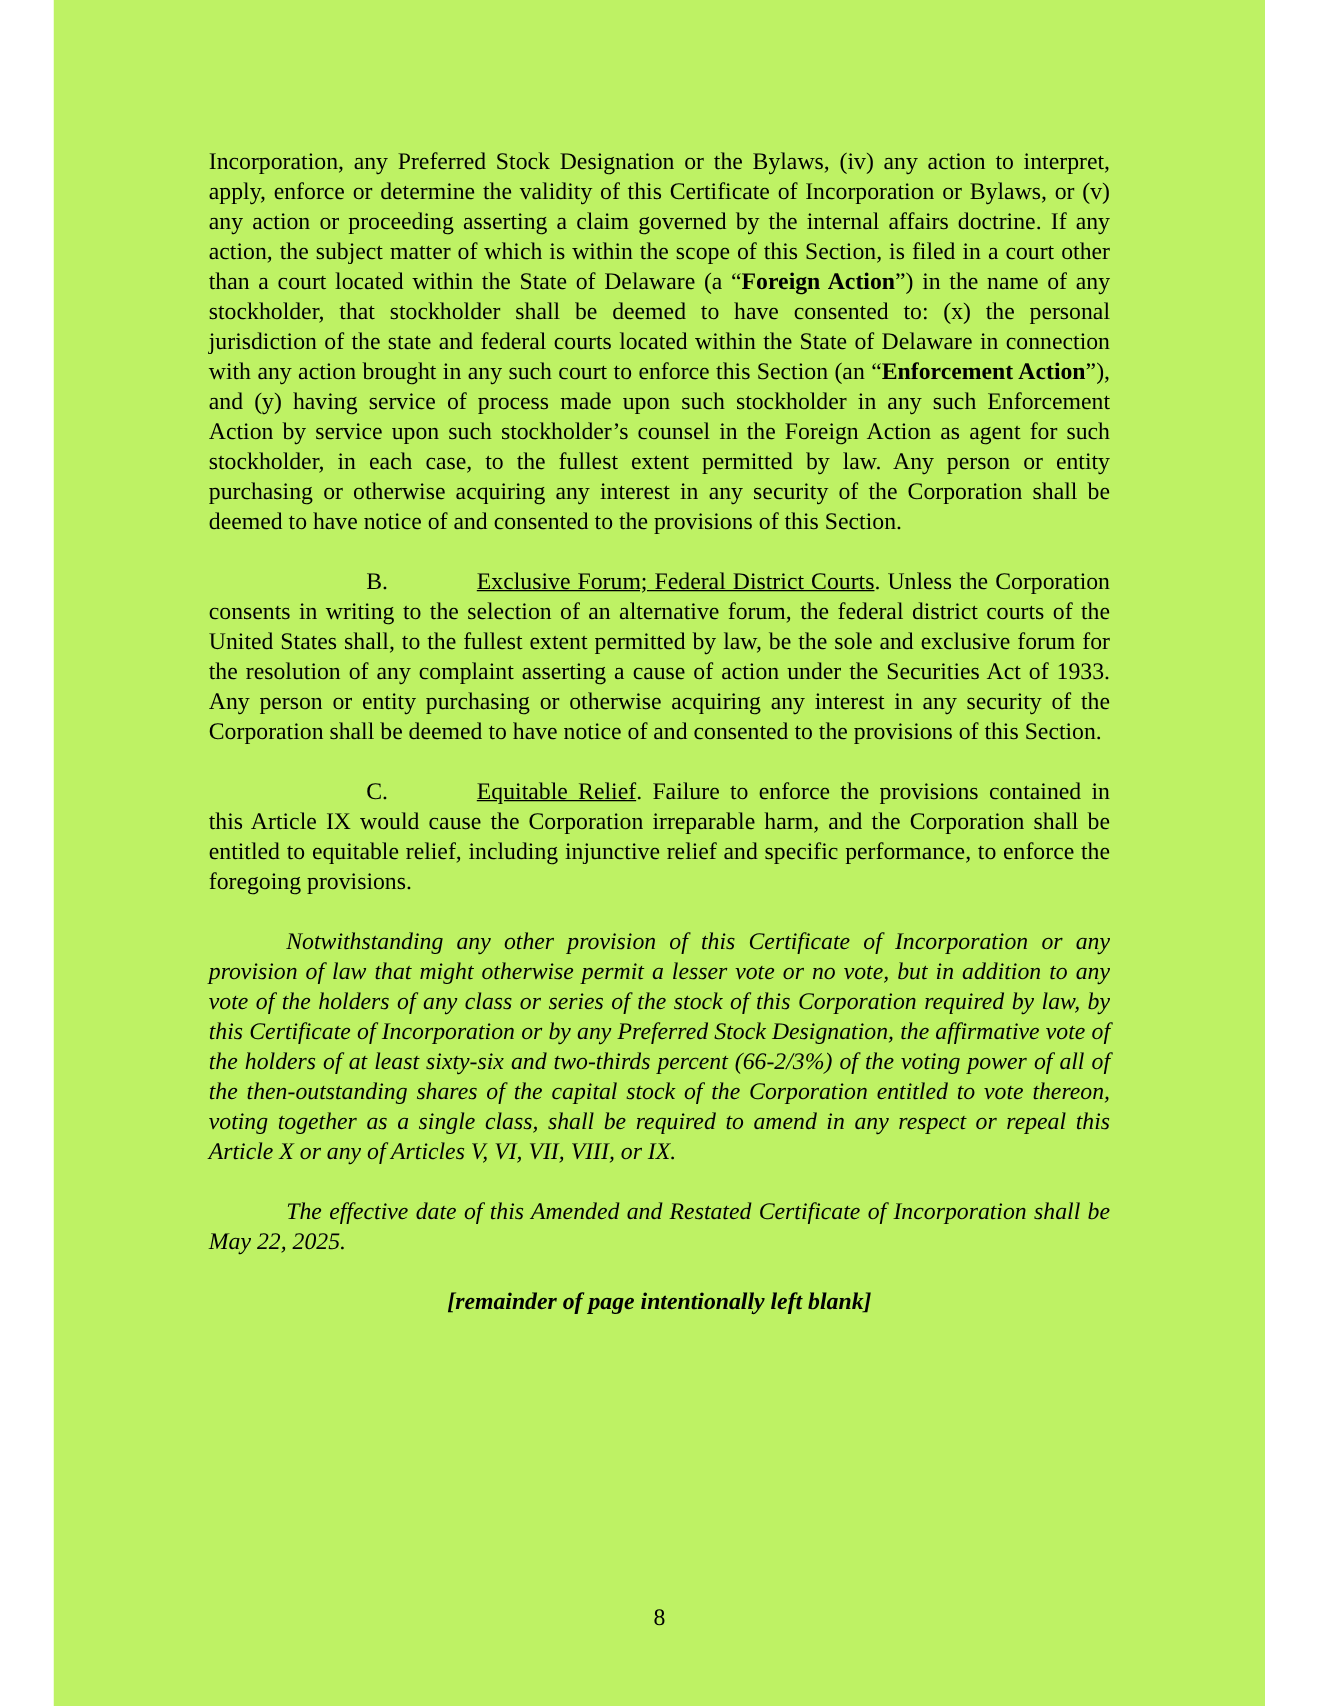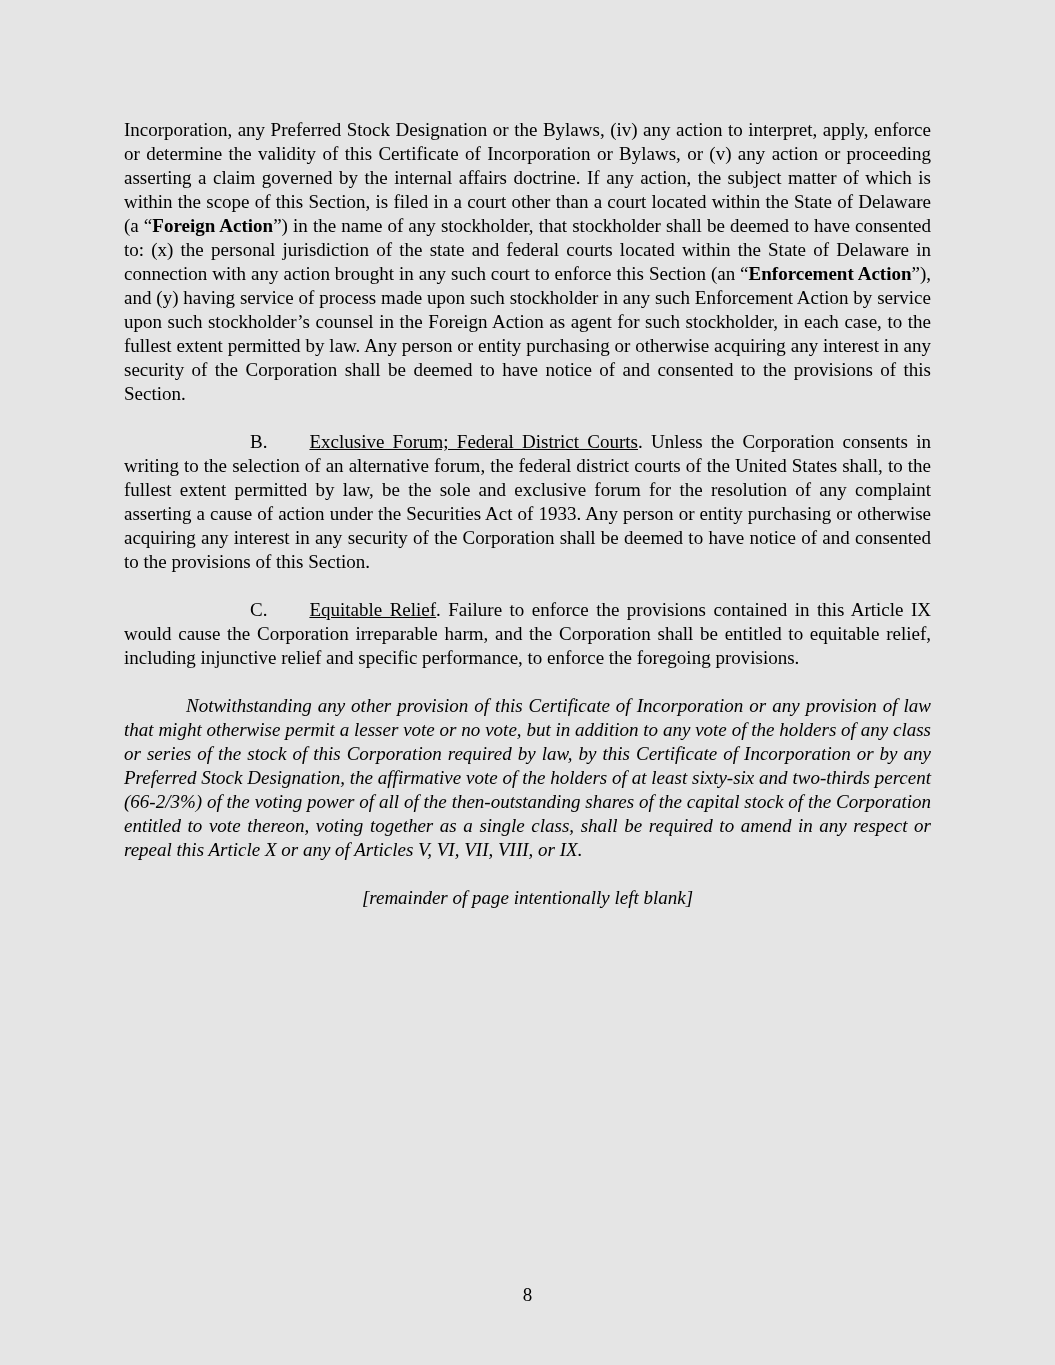--- a/index.html
+++ b/index.html
@@ -1,61 +1,62 @@
 <!DOCTYPE html>
 <html><head>
 <meta charset="utf-8">
 <style>
   * { margin: 0; padding: 0; box-sizing: border-box; }
   html, body { background: #ffffff; }
   .page {
     position: relative;
-    width: 1055px;
+    width: 969px;
     height: 1365px;
     margin: 0 auto;
-    background: #e5e5e5;
+    background: #bef264;
     color: #000000;
     font-family: "Liberation Serif", serif;
     overflow: hidden;
   }
   .content {
     position: absolute;
     top: 118px;
     left: 124px;
     right: 124px;
   }
   .block {
     font-size: 19px;
     line-height: 24px;
     text-align: justify;
     margin-bottom: 24px;
   }
-  .block:last-child { margin-bottom: 0; }
+  .block:last-child { margin-bottom: 0; font-weight: bold; }
   .center { text-align: center; }
   .indent-1 { text-indent: 126px; }
   .indent-half { text-indent: 62px; font-style: italic; }
   .tab { display: inline-block; width: 42px; }
   .seg-bold { font-weight: 700; }
-  .seg-underline { text-decoration: underline; }
+  .seg-underline { text-decoration: underline; margin-left: 29px; }
   .seg-italic { font-style: italic; }
   .page-number {
     position: absolute;
     bottom: 58px;
     left: 0;
     width: 100%;
     text-align: center;
     font-size: 19px;
     line-height: 24px;
   }
 </style>
 </head>
 <body>
 
 <div class="page">
   <div class="content" id="doc-body">
       <p class="block"><span>Incorporation, any Preferred Stock Designation or the Bylaws, (iv) any action to interpret, apply, enforce or determine the validity of this Certificate of Incorporation or Bylaws, or (v) any action or proceeding asserting a claim governed by the internal affairs doctrine. If any action, the subject matter of which is within the scope of this Section, is filed in a court other than a court located within the State of Delaware (a “</span><span class="seg-bold">Foreign Action</span><span>”) in the name of any stockholder, that stockholder shall be deemed to have consented to: (x) the personal jurisdiction of the state and federal courts located within the State of Delaware in connection with any action brought in any such court to enforce this Section (an “</span><span class="seg-bold">Enforcement Action</span><span>”), and (y) having service of process made upon such stockholder in any such Enforcement Action by service upon such stockholder’s counsel in the Foreign Action as agent for such stockholder, in each case, to the fullest extent permitted by law. Any person or entity purchasing or otherwise acquiring any interest in any security of the Corporation shall be deemed to have notice of and consented to the provisions of this Section.</span></p>
       <p class="block indent-1"><span>B.</span><span class="tab"></span><span class="seg-underline">Exclusive Forum; Federal District Courts</span><span>.  Unless the Corporation consents in writing to the selection of an alternative forum, the federal district courts of the United States shall, to the fullest extent permitted by law, be the sole and exclusive forum for the resolution of any complaint asserting a cause of action under the Securities Act of 1933. Any person or entity purchasing or otherwise acquiring any interest in any security of the Corporation shall be deemed to have notice of and consented to the provisions of this Section.</span></p>
       <p class="block indent-1"><span>C.</span><span class="tab"></span><span class="seg-underline">Equitable Relief</span><span>.  Failure to enforce the provisions contained in this Article IX would cause the Corporation irreparable harm, and the Corporation shall be entitled to equitable relief, including injunctive relief and specific performance, to enforce the foregoing provisions.</span></p>
       <p class="block indent-half"><span>Notwithstanding any other provision of this Certificate of Incorporation or any provision of law that might otherwise permit a lesser vote or no vote, but in addition to any vote of the holders of any class or series of the stock of this Corporation required by law, by this Certificate of Incorporation or by any Preferred Stock Designation, the affirmative vote of the holders of at least sixty-six and two-thirds percent (66-2/3%) of the voting power of all of the then-outstanding shares of the capital stock of the Corporation entitled to vote thereon, voting together as a single class, shall be required to amend in any respect or repeal this Article X or any of Articles V, VI, VII, VIII, or IX.</span></p>
+      <p class="block indent-half"><span>The effective date of this Amended and Restated Certificate of Incorporation shall be May 22, 2025.</span></p>
       <p class="block center"><span class="seg-italic">[remainder of page intentionally left blank]</span></p>
     </div>
   <div class="page-number">8</div>
 </div>
 
 </body></html>

